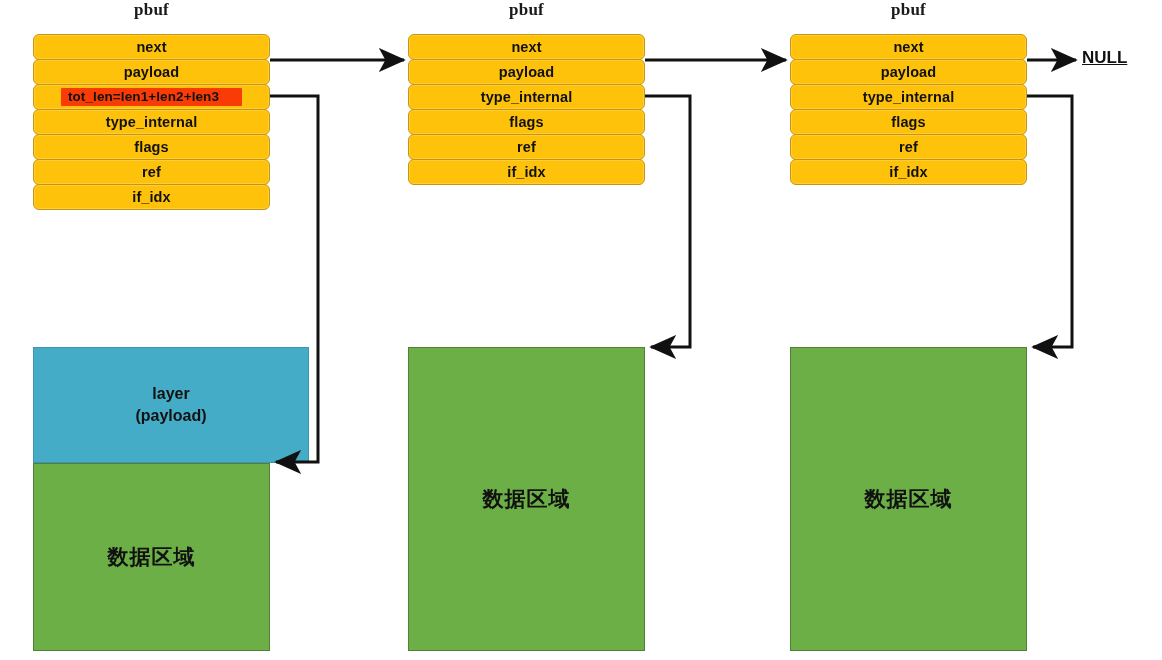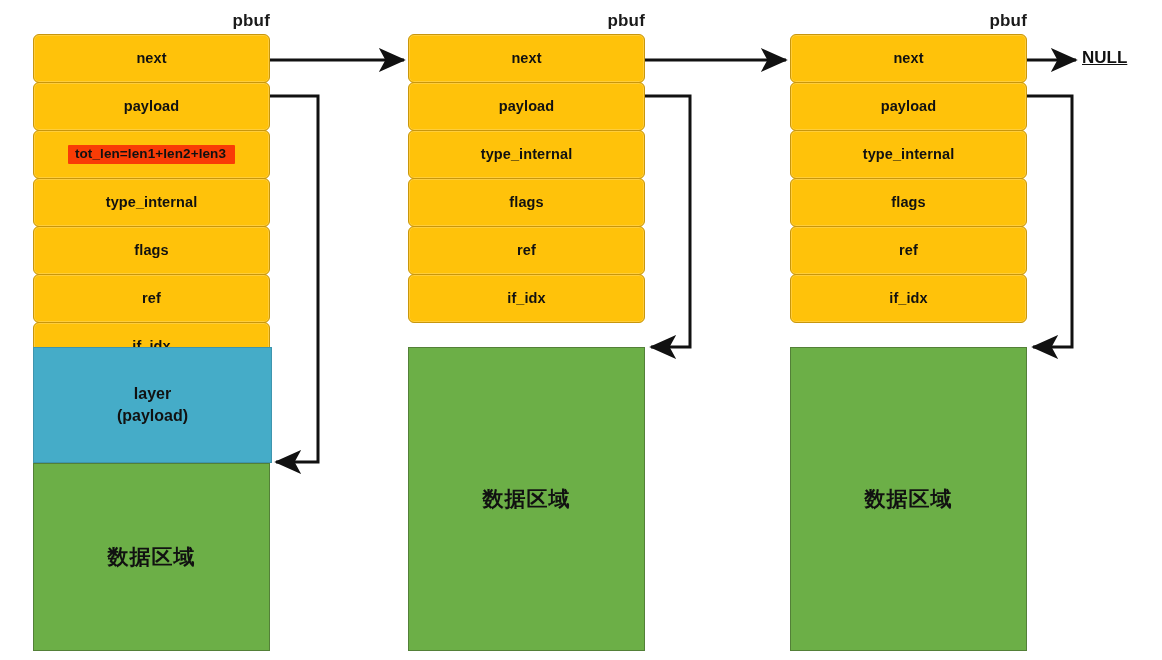--- a/index.html
+++ b/index.html
@@ -20,57 +20,58 @@
     top: 0;
     width: 1162px;
     height: 660px;
   }
   .pbuf-col {
     position: absolute;
     top: 0;
   }
   .pbuf-title {
     position: absolute;
-    top: 11px;
+    top: 0;
     width: 100%;
-    text-align: right;
+    text-align: center;
     font-size: 17px;
     font-weight: bold;
     color: #1a1a1a;
     letter-spacing: 0.2px;
+    font-family: Liberation Serif, serif;
   }
   .field-stack {
     position: absolute;
     top: 34px;
     left: 0;
   }
   .field {
     position: relative;
     box-sizing: border-box;
-    height: 49px;
+    height: 26px;
     background: #FFC20A;
     border: 1px solid #C8960C;
     border-radius: 6px;
     display: flex;
     align-items: center;
     justify-content: center;
     margin-bottom: -1px;
     box-shadow: inset 0 0 0 1px rgba(255,220,120,0.45);
   }
   .field-label {
     font-size: 14.5px;
     font-weight: bold;
     color: #111111;
     letter-spacing: 0.1px;
     line-height: 1;
   }
   .field.highlight .field-label {
     background: #F93C06;
     color: #111111;
-    padding: 2px 9px 3px 7px;
+    padding: 2px 23px 3px 7px;
     font-size: 13.5px;
     display: inline-block;
     border-radius: 1px;
     text-align: center;
   }
   .layer-box {
     position: absolute;
     box-sizing: border-box;
     background: #45ACC8;
     border: 1px solid #3E95AE;
@@ -143,21 +144,21 @@
         <span class="field-label">flags</span>
       </div>
       <div class="field">
         <span class="field-label">ref</span>
       </div>
       <div class="field">
         <span class="field-label">if_idx</span>
       </div>
     </div>
 
-    <div class="layer-box" style="left:0px; top:347px; width:239px; height:116px;">
+    <div class="layer-box" style="left:0px; top:347px; width:276px; height:116px;">
       <span class="layer-line">layer</span>
       <span class="layer-line">(payload)</span>
     </div>
 
     <div class="data-box" style="left:0px; top:463px; width:237px; height:188px;">
       <span class="data-label">数据区域</span>
     </div>
   </div>
 
   <div class="pbuf-col" style="left:408px; width:237px; height:660px;">

